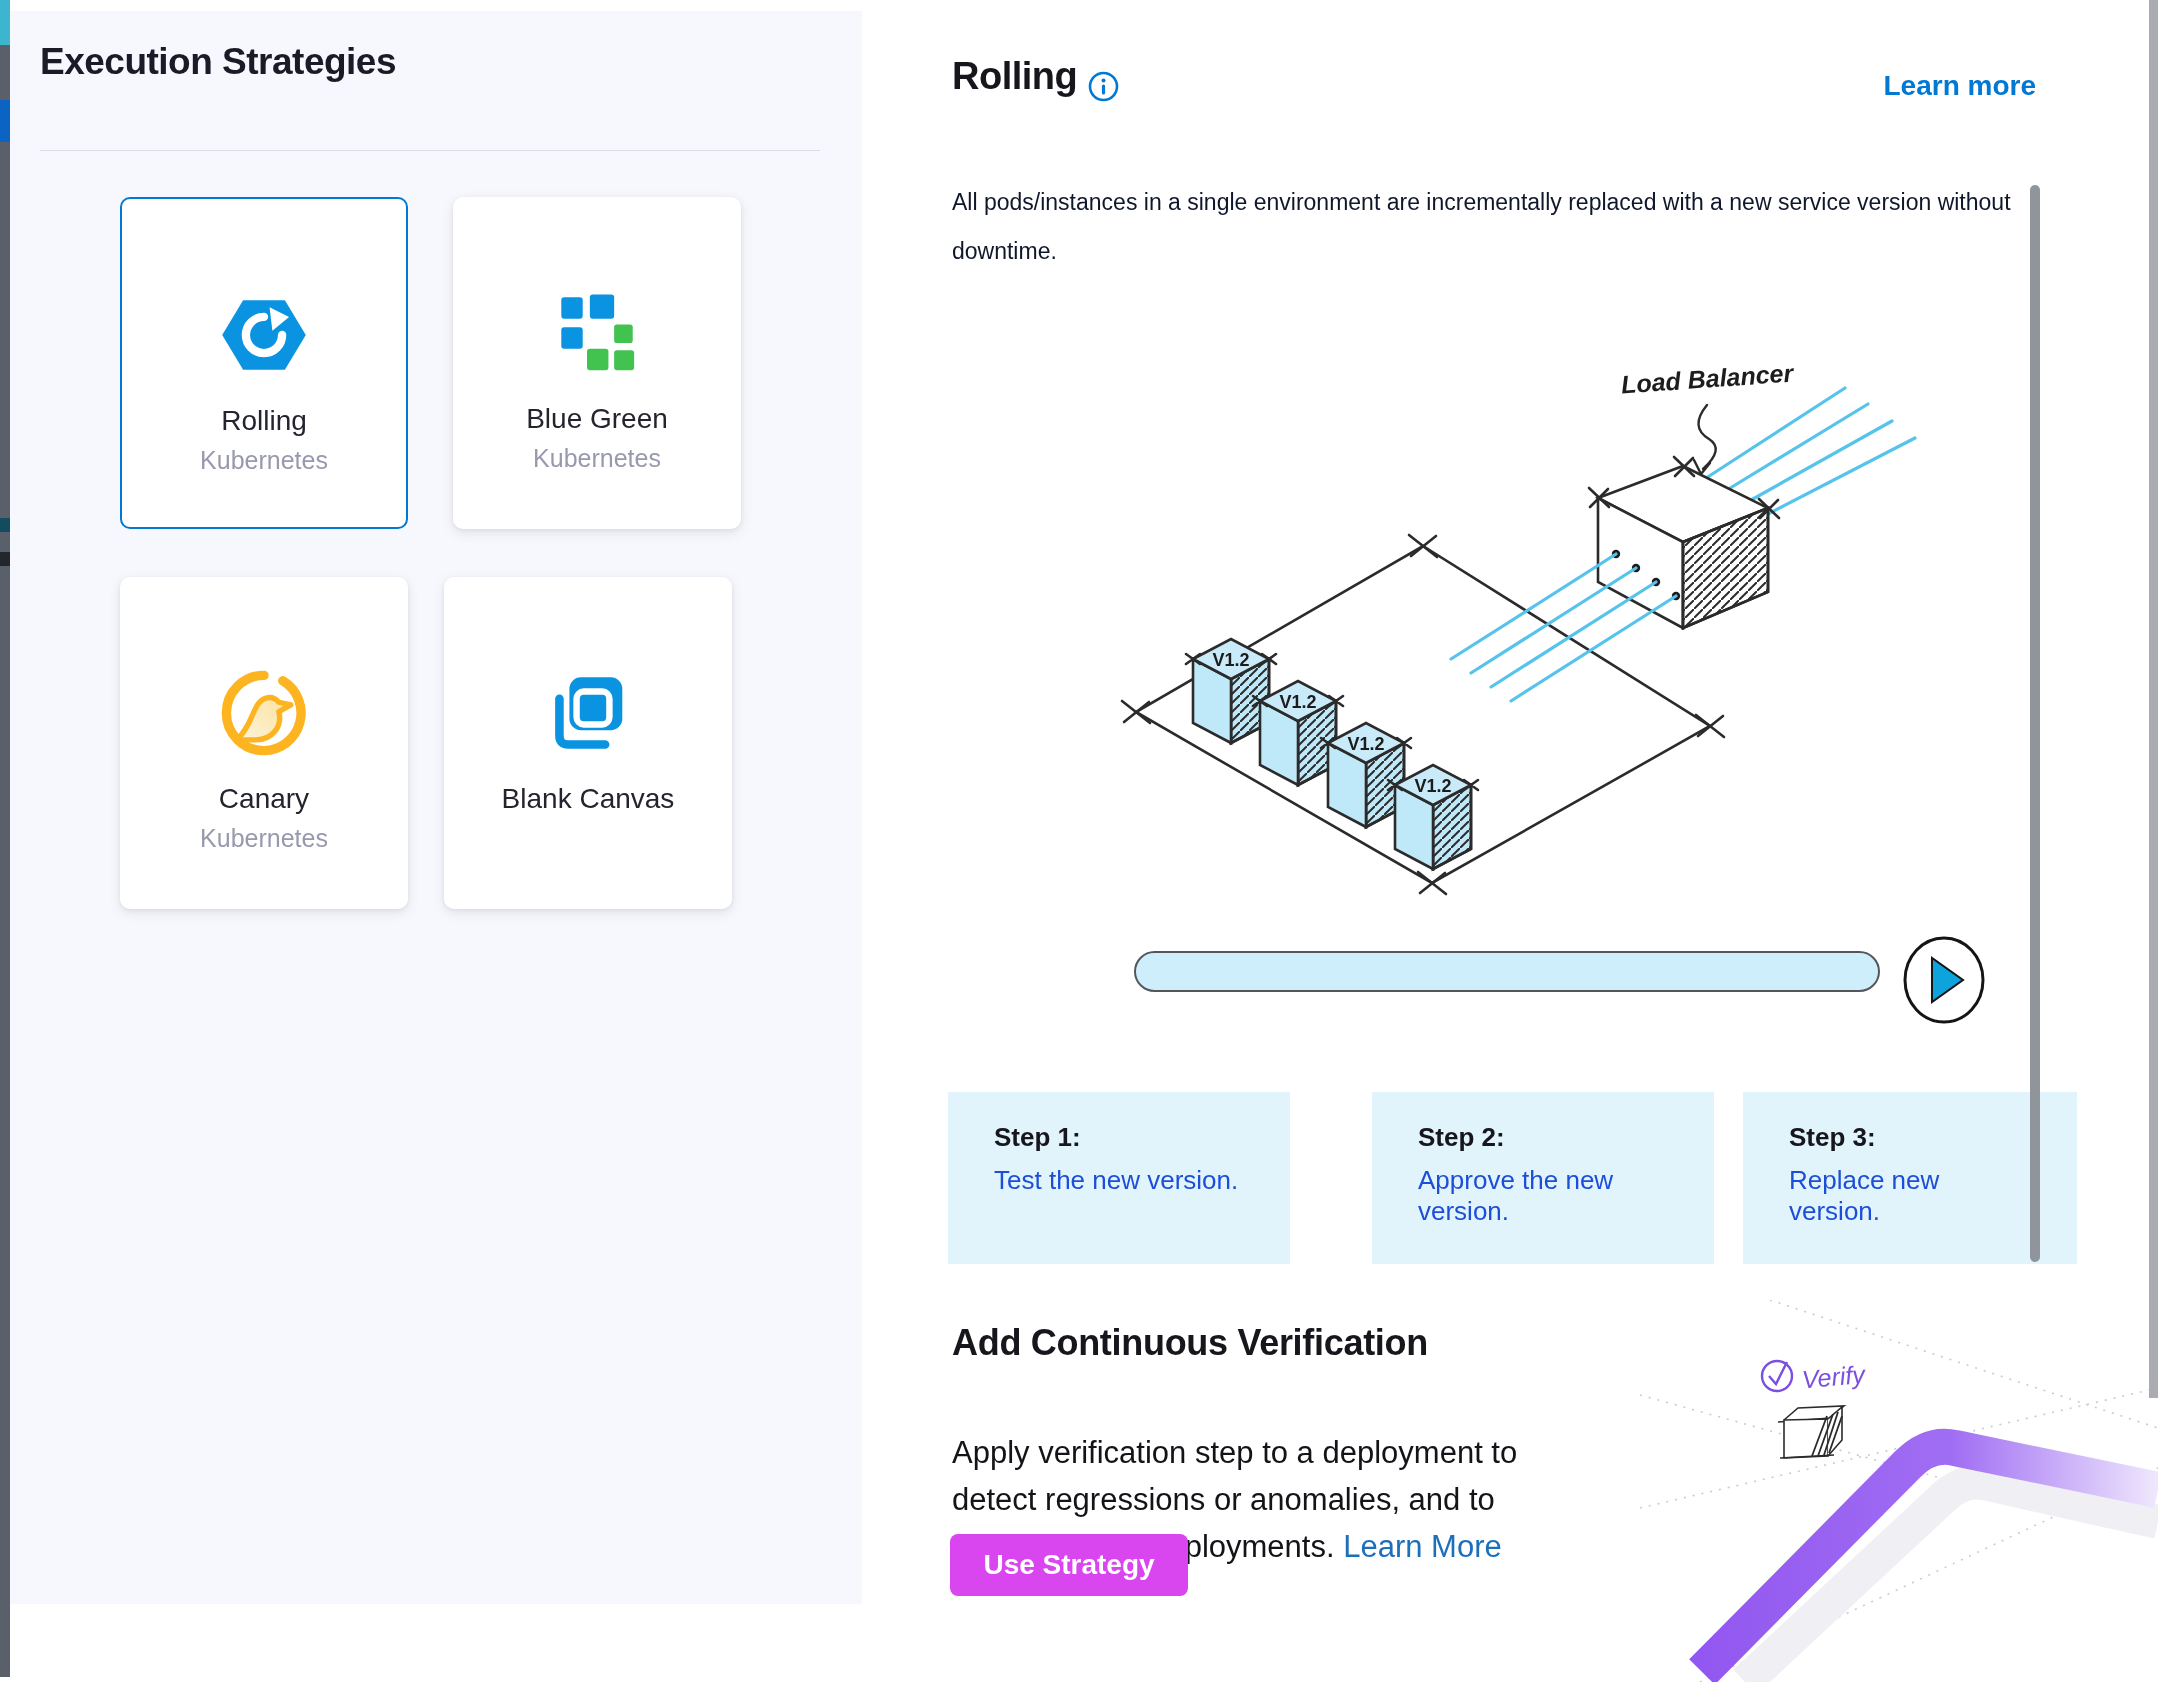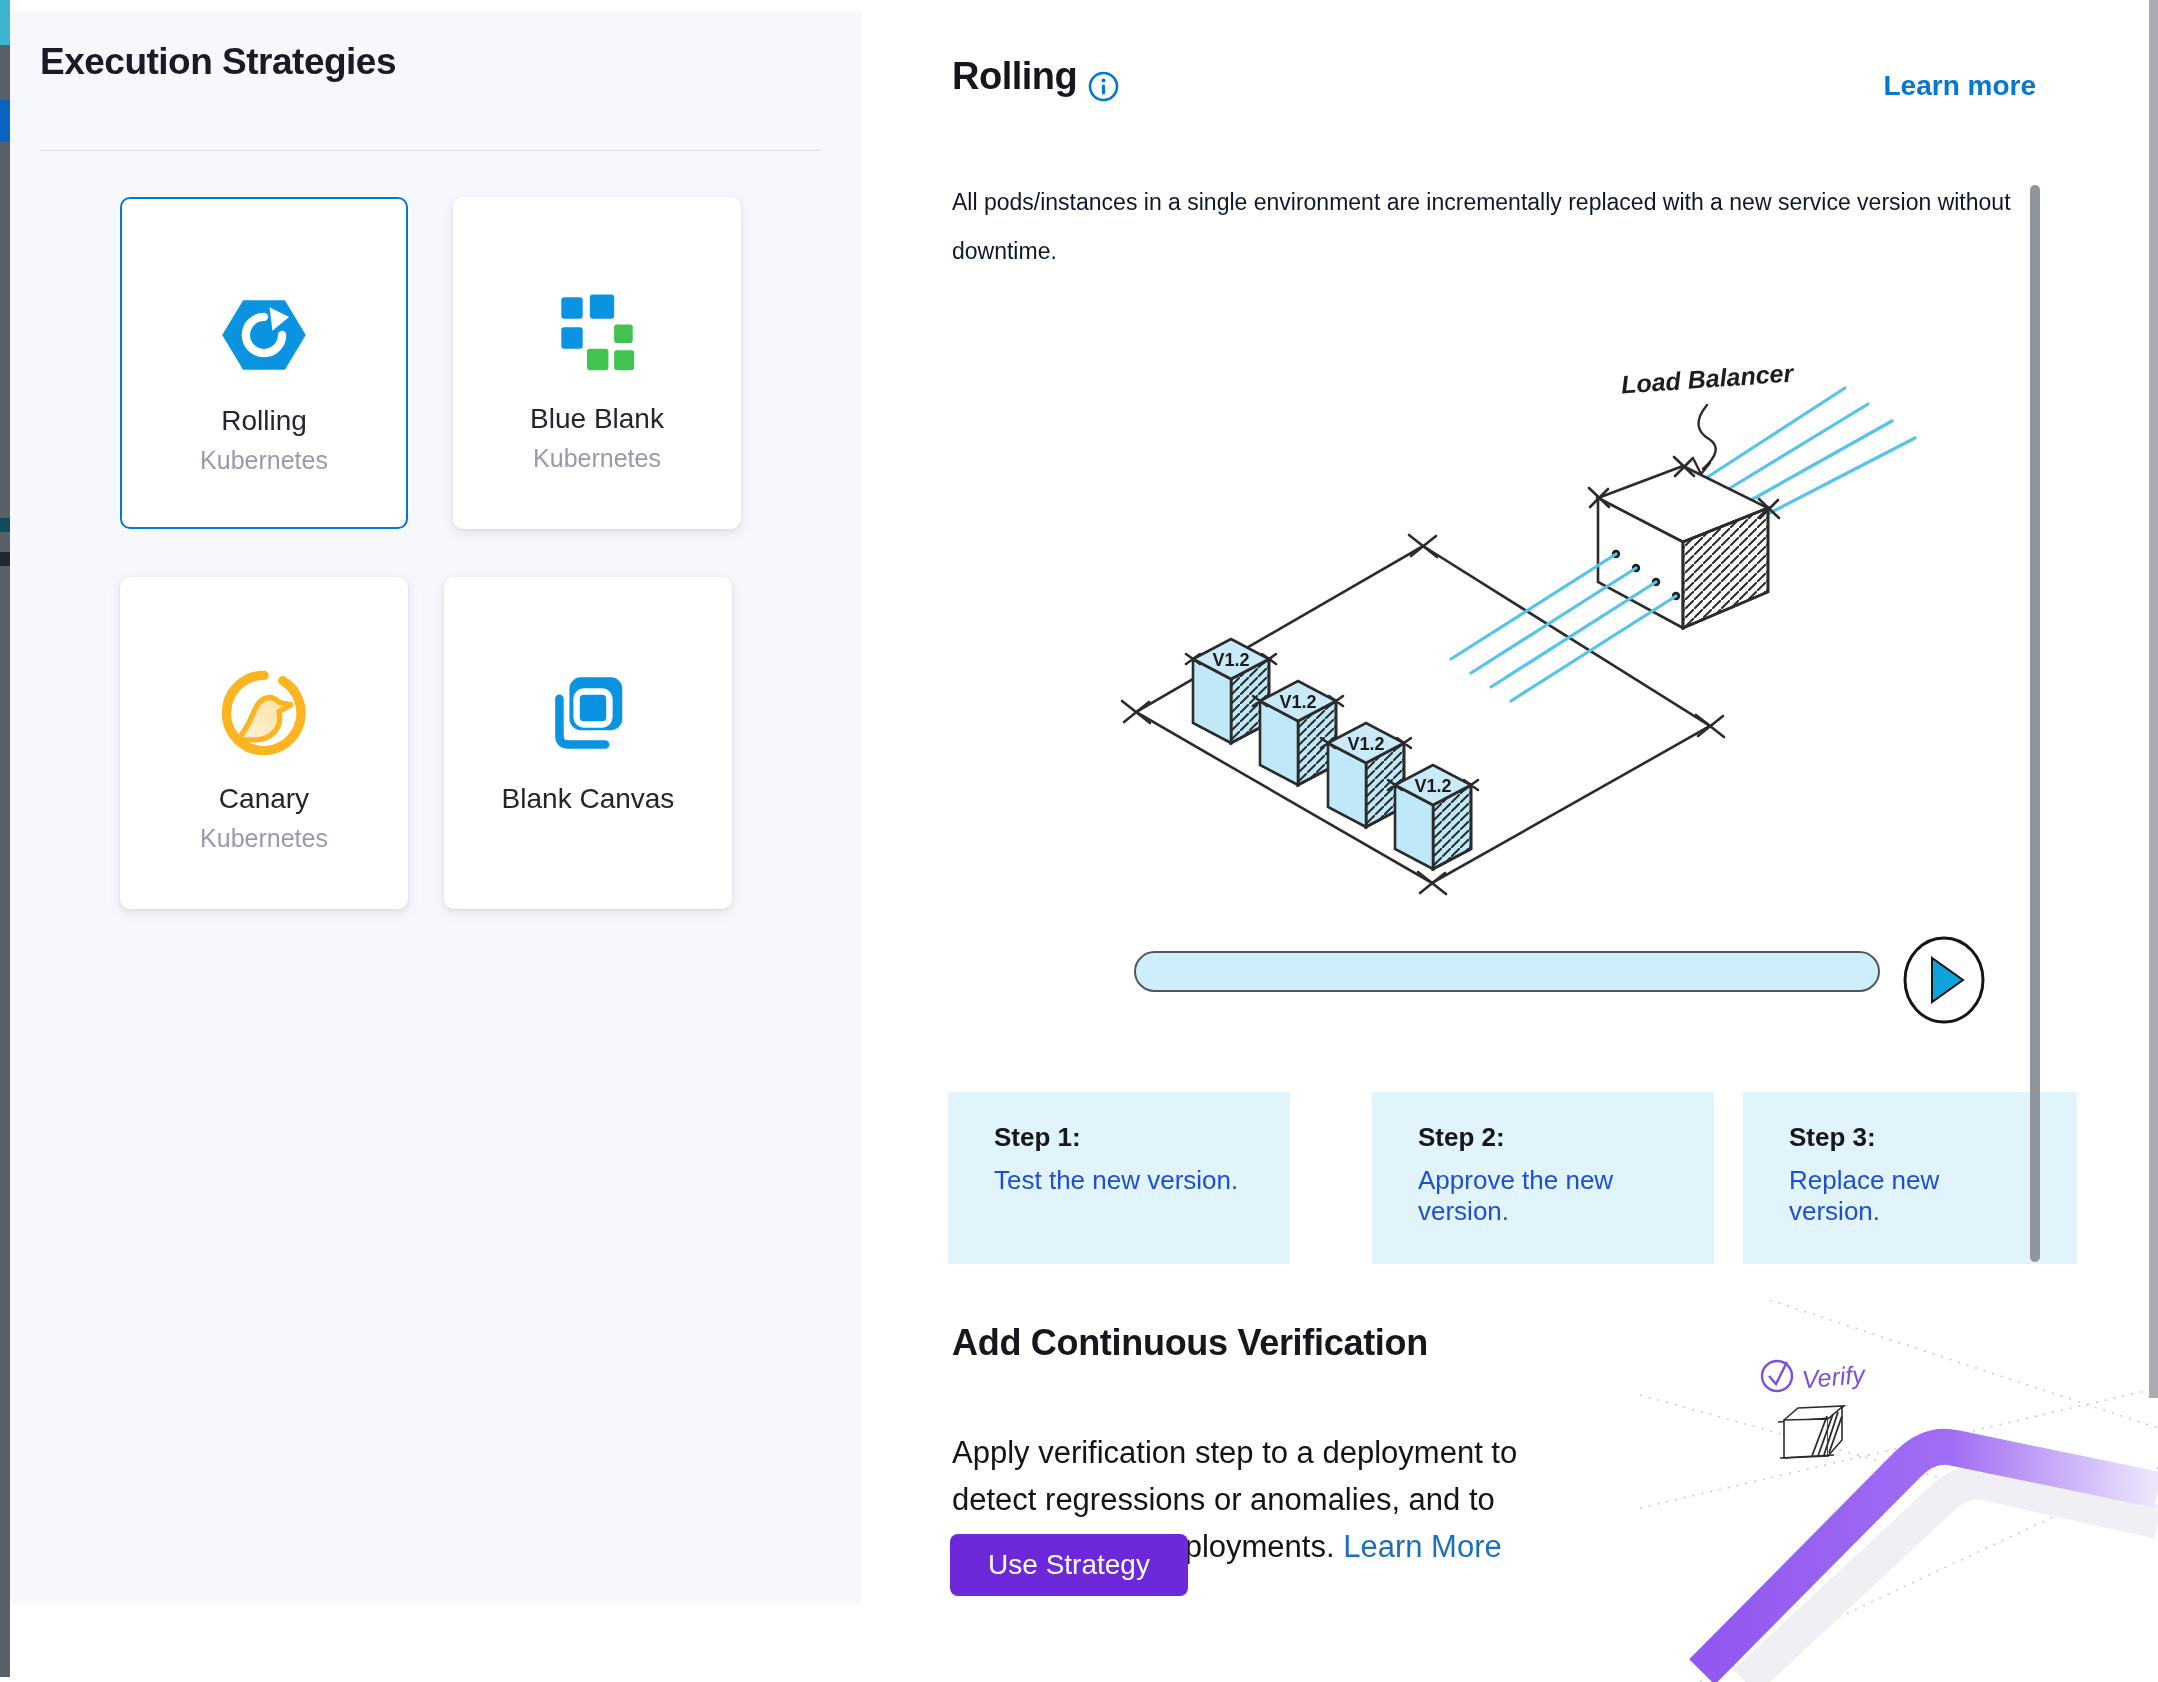--- a/index.html
+++ b/index.html
@@ -45,22 +45,22 @@
   .step-box{position:absolute;top:1092px;height:172px;background:#e1f3fb;padding:30px 46px;}
   .step-box .step-title{font-size:26px;font-weight:700;color:#16161c;}
   .step-box .step-text{margin-top:12px;font-size:26px;color:#1d4ed8;}
   .step-1{left:86px;width:342px;}
   .step-2{left:478px;width:342px;margin-left:32px;}
   .step-3{left:881px;width:334px;}
 
   .cv-title{position:absolute;left:90px;top:1322px;font-size:36px;font-weight:700;color:#16161c;letter-spacing:-0.3px;}
   .cv-body{position:absolute;left:90px;top:1398px;width:652px;font-size:31px;line-height:47px;color:#131318;}
   .cv-body a{color:#1d6fba;text-decoration:none;cursor:pointer;}
-  .use-strategy{position:absolute;left:88px;top:1534px;width:238px;height:62px;background:#6d28d9;border:none;border-radius:8px;
-                color:#ffffff;font-size:28px;font-weight:400;cursor:pointer;}
+  .use-strategy{position:absolute;left:88px;top:1534px;width:238px;height:62px;background:#d946ef;border:none;border-radius:8px;
+                color:#ffffff;font-size:28px;font-weight:700;cursor:pointer;}
   .verify-illustration{position:absolute;left:778px;top:1300px;}
 
   
   .inner-scrollbar{position:absolute;left:2030px;top:185px;width:10px;height:1077px;background:#8f959a;border-radius:5px;z-index:20;}
   .window-scrollbar{position:absolute;left:2149px;top:0;width:9px;height:1398px;background:#a9acb0;z-index:21;}
 </style>
 </head>
 <body>
 
 <div class="screen">
@@ -92,21 +92,21 @@
       <div class="icon-wrap">
         <svg width="80" height="80" viewBox="0 0 56 56">
           <rect x="3" y="3" width="15" height="15" rx="2" fill="#0a93e1"></rect>
           <rect x="23" y="1" width="17" height="17" rx="2" fill="#0a93e1"></rect>
           <rect x="3" y="24" width="15" height="15" rx="2" fill="#0a93e1"></rect>
           <rect x="40" y="22" width="13" height="13" rx="2" fill="#42c24e"></rect>
           <rect x="21" y="39" width="15" height="15" rx="2" fill="#42c24e"></rect>
           <rect x="40" y="40" width="14" height="14" rx="2" fill="#42c24e"></rect>
         </svg>
       </div>
-      <div class="card-label">Blue Blank</div>
+      <div class="card-label">Blue Green</div>
       <div class="card-sublabel">Kubernetes</div>
     </div>
 
     <div class="card card-canary">
       <div class="icon-wrap">
         <svg width="86" height="86" viewBox="0 0 64 64">
           <defs>
             <linearGradient id="birdfill" x1="0" y1="1" x2="1" y2="0">
               <stop offset="0" stop-color="#fdf3d8"></stop>
                 <stop offset="1" stop-color="#fbe2a2"></stop>

